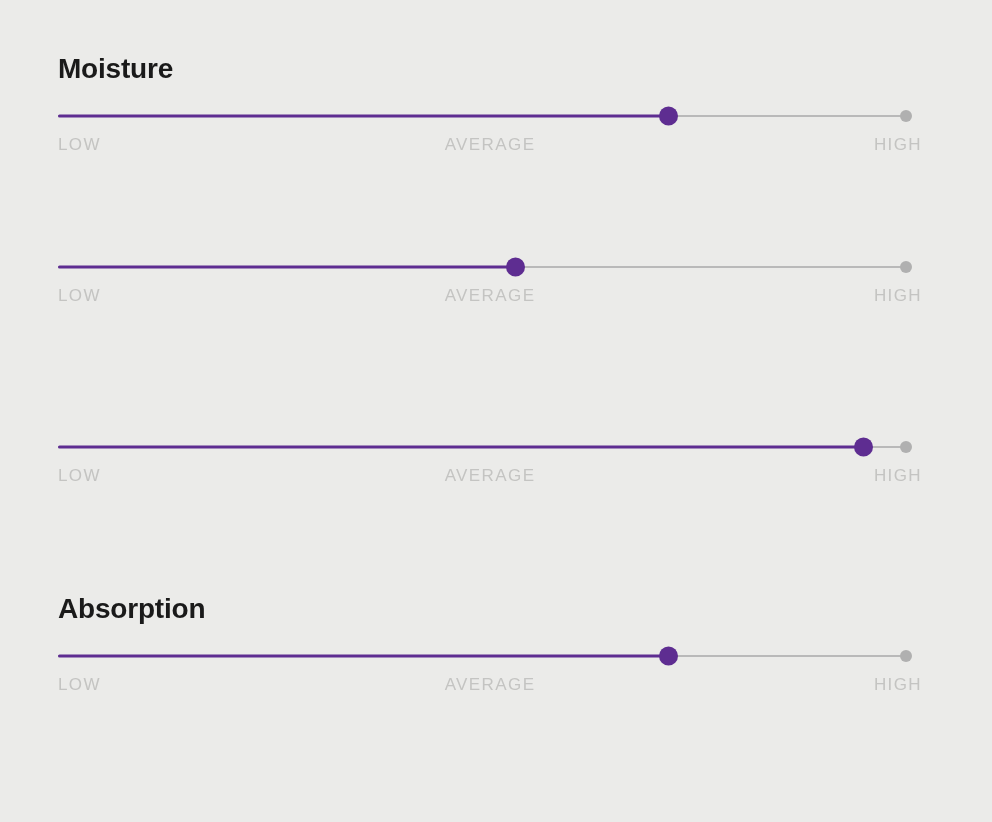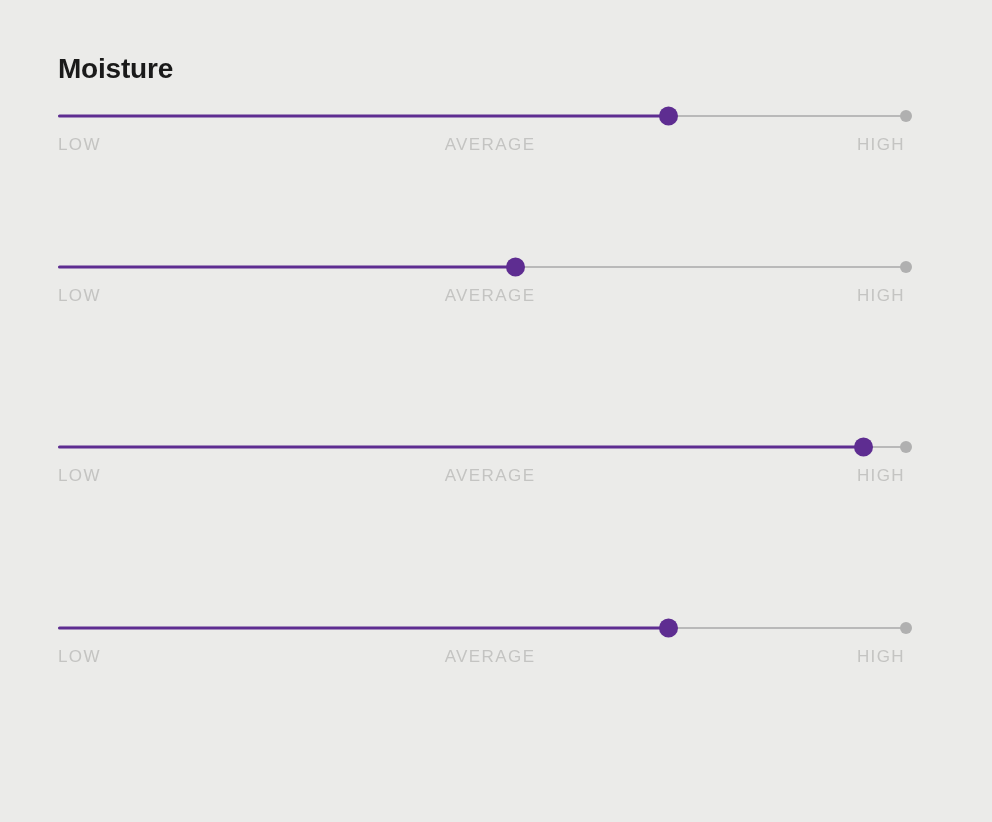--- a/index.html
+++ b/index.html
@@ -109,21 +109,21 @@
     font-weight: 400;
     color: #c4c4c2;
     letter-spacing: 1.4px;
     line-height: 20px;
     font-stretch: condensed;
     white-space: nowrap;
   }
 
   .scale-label.low    { left: 0; }
   .scale-label.average{ left: 50%; transform: translateX(-50%); }
-  .scale-label.high   { right: 17px; }
+  .scale-label.high   { right: 0; }
 </style>
 </head>
 <body>
 
 <div id="app">
 
   <div class="slider-group" style="top:55px;">
     <div class="slider-title">Moisture</div>
 
     <div class="track-wrap">
@@ -166,20 +166,21 @@
     </div>
 
     <div class="scale-labels">
       <span class="scale-label low">LOW</span>
       <span class="scale-label average">AVERAGE</span>
       <span class="scale-label high">HIGH</span>
     </div>
   </div>
 
   <div class="slider-group" style="top:595px;">
+    <div class="slider-title">Absorption</div>
 
     <div class="track-wrap">
       <div class="track-inactive"></div>
       <div class="track-active" id="active-3" style="width: 72%;"></div>
       <div class="track-end-dot"></div>
       <div class="track-thumb" id="thumb-3" style="left: 72%;"></div>
     </div>
 
     <div class="scale-labels">
       <span class="scale-label low">LOW</span>

